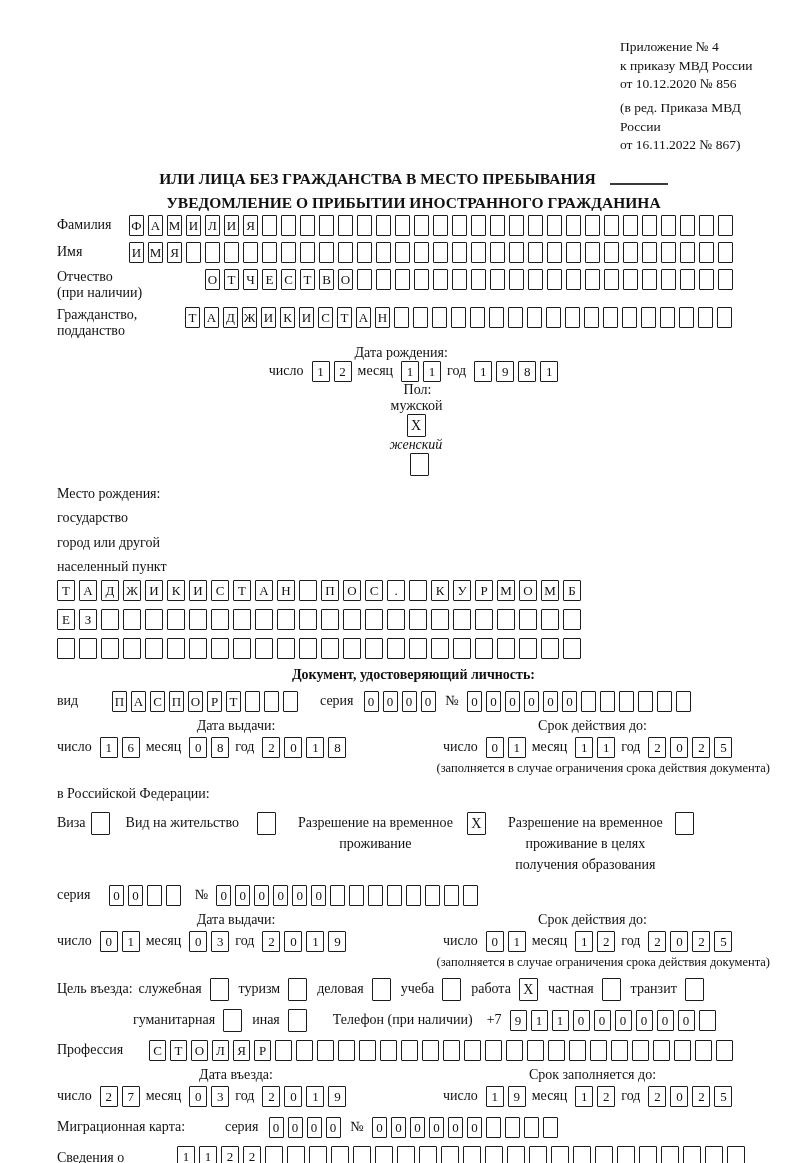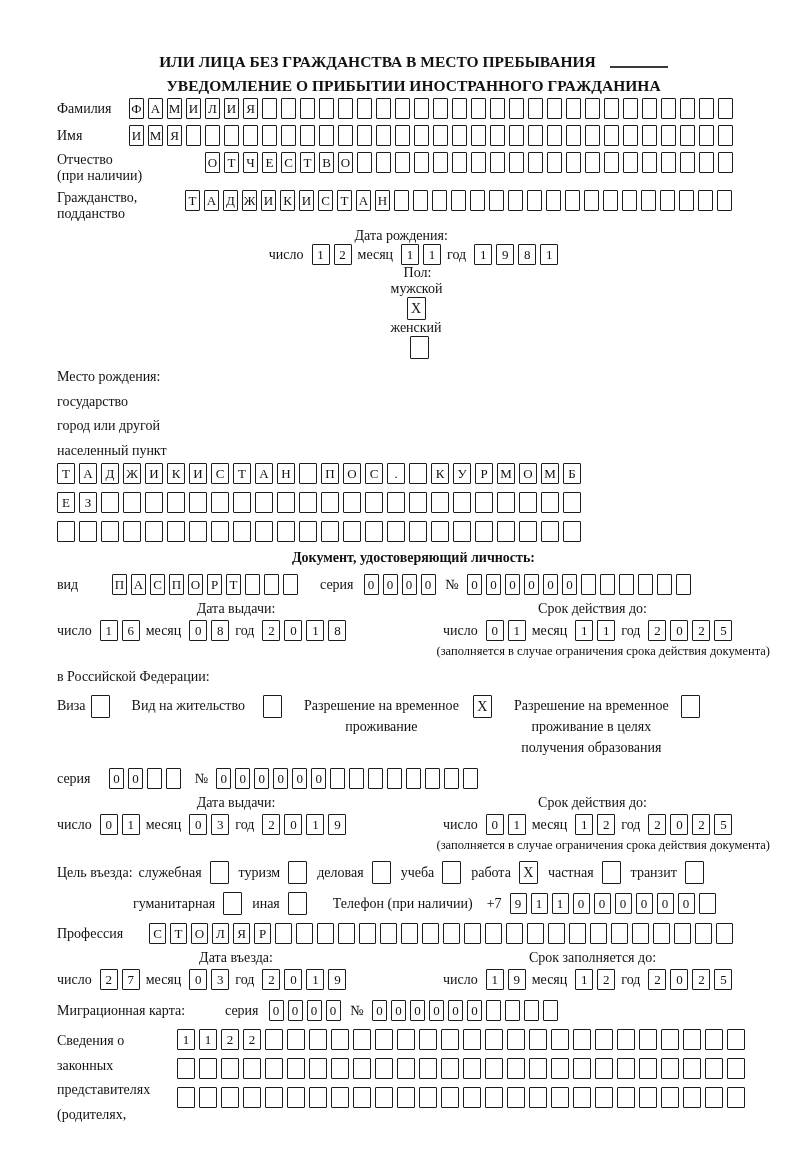--- a/index.html
+++ b/index.html
@@ -64,20 +64,29 @@
   .pair .boxes{margin-left:8px;}
   .heading-c{text-align:center;font-weight:bold;margin:8px 0 8px 0;}
   .mt10{margin-top:10px;}
   .mt4{margin-top:4px;flex-direction:column;}
 </style>
 </head>
 <body>
 
 <div class="page">
 
+  <div class="hdr">
+    <div>Приложение № 4</div>
+    <div>к приказу МВД России</div>
+    <div>от 10.12.2020 № 856</div>
+    <div class="grp2">
+      <div>(в ред. Приказа МВД России</div>
+      <div>от 16.11.2022 № 867)</div>
+    </div>
+  </div>
 
 
   <div class="title">
     <div>
       <span>ИЛИ ЛИЦА БЕЗ ГРАЖДАНСТВА В МЕСТО ПРЕБЫВАНИЯ</span><span class="title-underline"></span>
     </div>
     <div>УВЕДОМЛЕНИЕ О ПРИБЫТИИ ИНОСТРАННОГО ГРАЖДАНИНА</div>
   </div>
 
 
@@ -251,21 +260,21 @@
           <span class="cell">9</span>
           <span class="cell">8</span>
           <span class="cell">1</span>
         </span>
     </span>
     <span style="margin-left:8px;">Пол:</span>
     <span style="margin-left:6px;">мужской</span>
     <span class="boxes checkbox" style="margin-left:5px;">
         <span class="cell">X</span>
       </span>
-    <span style="margin-left:5px;">женский</span>
+    <span style="margin-left:5px;font-style:italic;">женский</span>
     <span class="boxes checkbox" style="margin-left:12px;">
         <span class="cell"></span>
       </span>
   </div>
 
   <div class="block mt4">
     <div class="labels w148">
       <div>Место рождения:</div>
       <div>государство</div>
       <div>город или другой</div>
@@ -445,21 +454,21 @@
 
   <div class="mt10">в Российской Федерации:</div>
 
   <div class="opt-row">
     <span class="opt">
       <span class="olbl">Виза</span>
       <span class="boxes checkbox" style="margin-left:5px;">
           <span class="cell"></span>
         </span>
     </span>
-    <span class="opt" style="margin-left:22px;font-family:Liberation Serif, serif;">
+    <span class="opt" style="margin-left:16px;font-family:Liberation Serif, serif;">
       <span class="olbl">Вид на жительство</span>
       <span class="boxes checkbox" style="margin-left:18px;">
           <span class="cell"></span>
         </span>
     </span>
     <span class="opt" style="margin-left:22px;">
       <span class="olbl">
         <div>Разрешение на временное</div>
         <div>проживание</div>
       </span>

